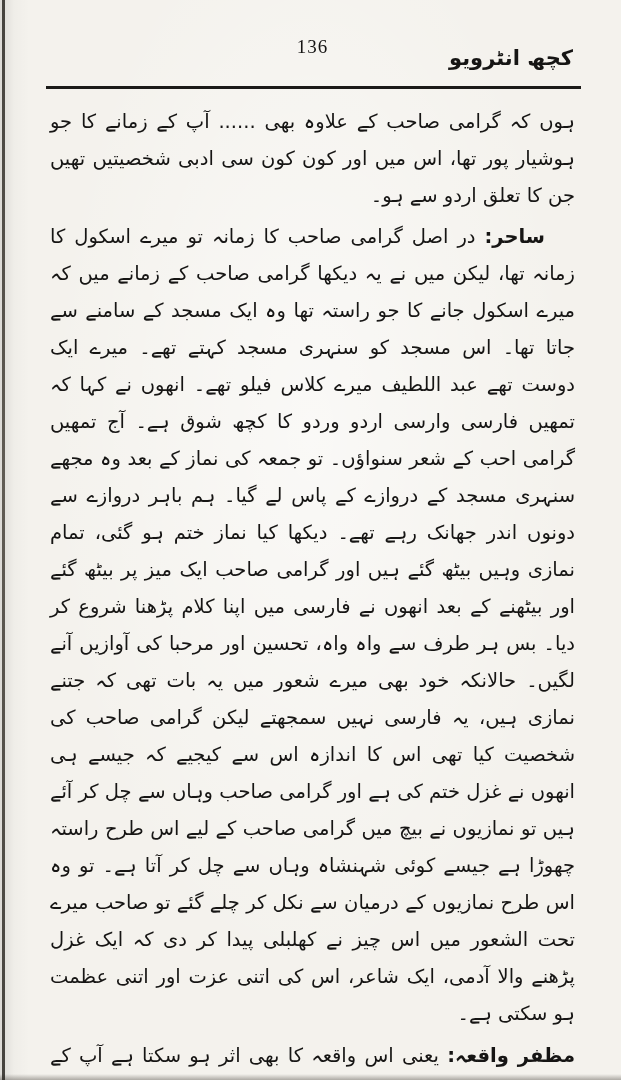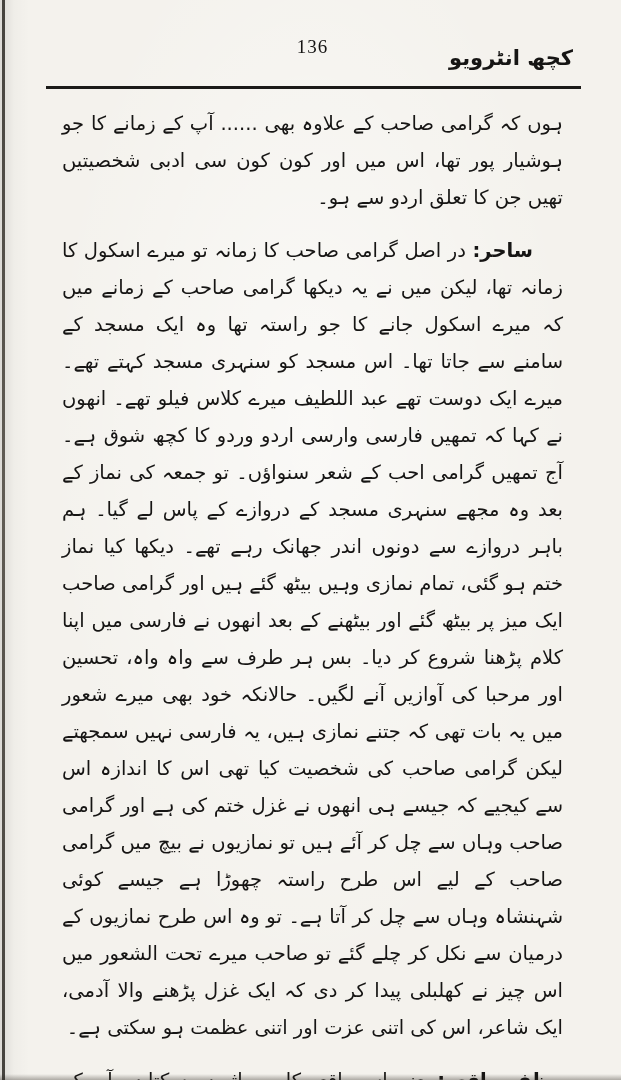--- a/index.html
+++ b/index.html
@@ -63,21 +63,21 @@
     border-top: 3px solid #1b1a18;
     margin: 2px 40px 0 46px;
   }
   .body-text {
     margin: 14px 42px 0 46px;
     font-size: 19.5px;
     line-height: 37px;
     text-align: justify;
     direction: rtl;
   }
-  .para { margin: 16px; }
+  .para { margin: 4px; }
   .para.indent { text-indent: 30px; }
   .para.gap-sm { margin-top: 5px; }
   .speaker { font-weight: bold; }
 </style>
 </head>
 <body>
 
 <div class="scan">
   <div class="scan-edge-left"></div>
 

